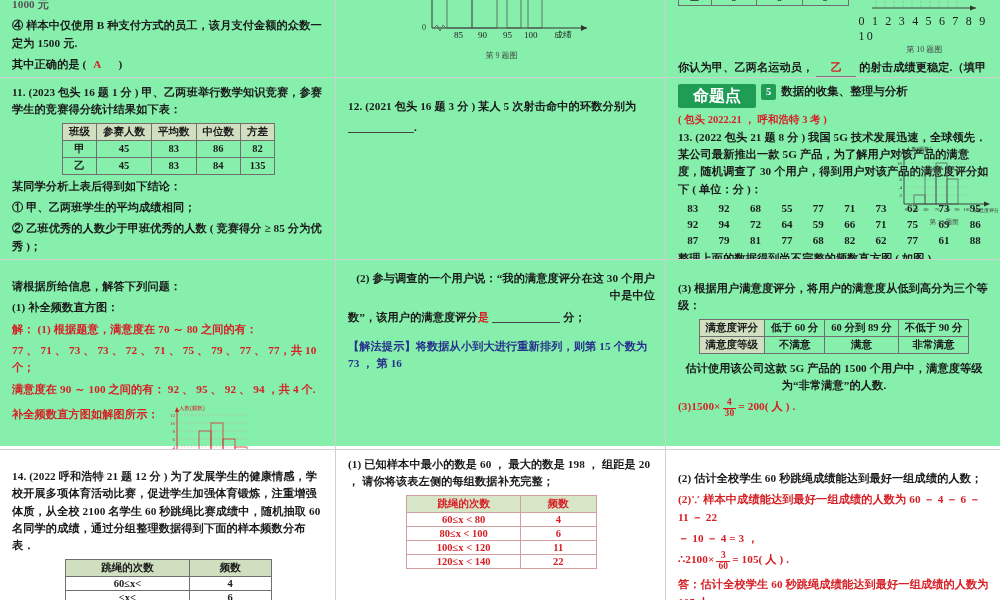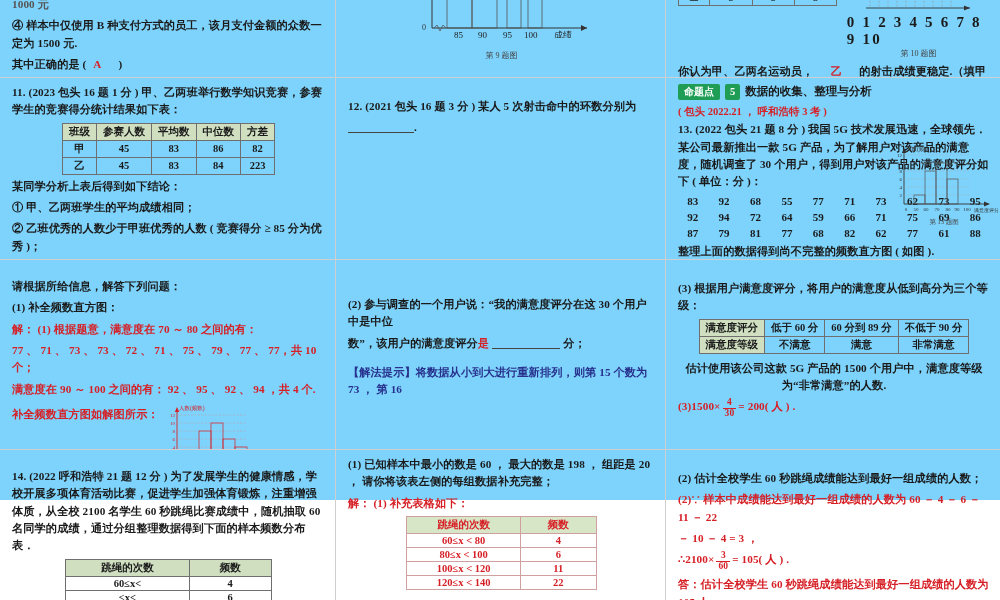--- a/index.html
+++ b/index.html
@@ -3,21 +3,21 @@
 <meta charset="utf-8">
 <style>
   html,body{margin:0;padding:0;}
   body{
     width:1000px;height:600px;
     background:#ffffff;
     font-family:"Liberation Serif","DejaVu Serif",serif;
     color:#1a1a1a;
     overflow:hidden;
   }
-  .page{position:relative;width:1000px;height:500px;background:#7dd3fc;}
+  .page{position:relative;width:1000px;height:446px;background:#86efac;}
   .grid{
     position:absolute;inset:0;
     display:grid;
     grid-template-columns:336px 330px 334px;
     grid-template-rows:78px 182px 190px 150px;
   }
   .cell{
     position:relative;
     border-right:1px solid #cfcfcf;
     border-bottom:1px solid #cfcfcf;
@@ -42,22 +42,22 @@
   table.dt th,table.dt td{
     border:1px solid #6f6f6f;padding:1px 6px;text-align:center;white-space:nowrap;
   }
   table.dt th{background:#cfdfc0;font-weight:bold;}
   table.dt.redt th{background:#d8e6c8;color:#d62026;border-color:#d0a0a0;}
   table.dt.redt td{color:#d62026;border-color:#d0a0a0;}
 
   
   .pointhead{display:flex;align-items:flex-start;gap:5px;margin-bottom:2px;flex-wrap:wrap;}
   .ptag{
-    background:#1f9d55;color:#fff;font-size:10px;font-weight:bold;
-    padding:1px 6px;border-radius:2px;line-height:1.35;
+    background:#1f9d55;color:#fff;font-size:16px;font-weight:bold;
+    padding:1px 15px;border-radius:2px;line-height:1.35;
   }
   .pnum{
     background:#1f9d55;color:#fff;font-size:10.5px;font-weight:bold;
     padding:1px 5px;border-radius:2px;line-height:1.35;
   }
   .ptitle{font-size:11.5px;font-weight:bold;line-height:1.3;}
   .psrc{color:#d62026;font-size:10.5px;font-weight:bold;}
 
   
   .figwrap{display:flex;flex-direction:column;align-items:center;}
@@ -65,21 +65,21 @@
   svg{display:block;}
 
   .floatfig{position:absolute;}
   .datagrid{display:grid;grid-template-columns:repeat(10,1fr);font-size:11px;font-weight:bold;gap:1px 2px;}
   .datagrid span{text-align:center;}
 
   .frac{display:inline-block;text-align:center;vertical-align:-6px;line-height:1.05;font-size:9.5px;margin:0 2px;}
   .frac .num{display:block;border-bottom:1px solid currentColor;padding:0 2px;}
   .frac .den{display:block;padding:0 2px;}
 
-  .numline{font-size:15px;letter-spacing:2.2px;font-weight:bold;}
+  .numline{font-size:12px;letter-spacing:2.2px;font-weight:normal;}
   .center{text-align:center;}
 </style>
 </head>
 <body>
 
 <div class="page">
   <div class="grid">
 
     <div class="cell">
       <p class="t" style="margin-top:-10px;color:#555;">1000 元</p>
@@ -179,21 +179,21 @@
           <td>45</td>
           <td>83</td>
           <td>86</td>
           <td>82</td>
         </tr>
         <tr>
           <td>乙</td>
           <td>45</td>
           <td>83</td>
           <td>84</td>
-          <td>223</td>
+          <td>135</td>
         </tr>
       </tbody>
         </table>
       <p class="t">某同学分析上表后得到如下结论：</p>
       <p class="t">① 甲、乙两班学生的平均成绩相同；</p>
       <p class="t">② 乙班优秀的人数少于甲班优秀的人数 ( 竞赛得分 ≥ 85 分为优秀 )；</p>
       <p class="t">③ 甲班成绩的波动比乙班小.</p>
 
     </div>
 
@@ -345,21 +345,21 @@
             </g>
             <text x="89" y="71" font-size="5" fill="#d62026" font-family="'Liberation Serif',serif">满意度</text>
             <text x="92" y="78" font-size="5" fill="#d62026" font-family="'Liberation Serif',serif">评分</text>
           </svg>
 
         </div>
       </div>
     </div>
 
     <div class="cell">
-      <p class="t" style="margin-top:30px;">(2) 参与调查的一个用户说：“我的满意度评分在这 30 个用户中是中位</p>
+      <p class="t" style="margin-top:4px;text-align:right;">(2) 参与调查的一个用户说：“我的满意度评分在这 30 个用户中是中位</p>
       <p class="t">
         <span>数”，该用户的满意度评分</span><span class="red">是</span><span class="blank" style="min-width:68px;margin:0 3px;"></span><span>分；</span>
       </p>
       <p class="t blue" style="margin-top:12px;">
         <span>【解法提示】</span><span>将数据从小到大进行重新排列，则第 15 个数为 73 ， 第 16</span>
       </p>
     </div>
 
     <div class="cell lastcol">
       <p class="t" style="margin-top:14px;">(3) 根据用户满意度评分，将用户的满意度从低到高分为三个等级：</p>
@@ -401,24 +401,20 @@
           <td>≤x&lt;</td>
           <td>6</td>
         </tr>
 
       </tbody>
         </table>
     </div>
 
     <div class="cell lastrow">
       <p class="t" style="">(1) 已知样本中最小的数是 60 ， 最大的数是 198 ， 组距是 20 ， 请你将该表左侧的每组数据补充完整；</p>
-      <p class="t red">
-        <span>解：</span>
-        <span>(1) 补充表格如下：</span>
-      </p>
       <table class="dt redt" style="width:62%;margin-left:auto;margin-right:auto;">
         <tbody>
             <tr>
           <th style="width:60%;">跳绳的次数</th>
           <th>频数</th>
         </tr>
         <tr>
           <td>60≤x &lt; 80</td>
           <td>4</td>
         </tr>

